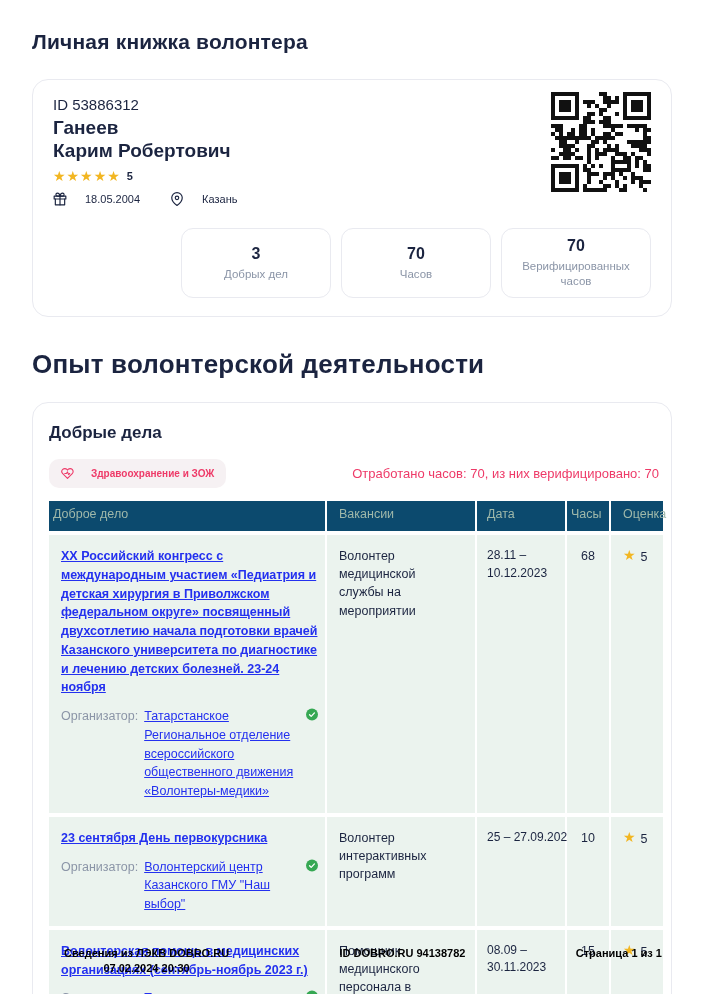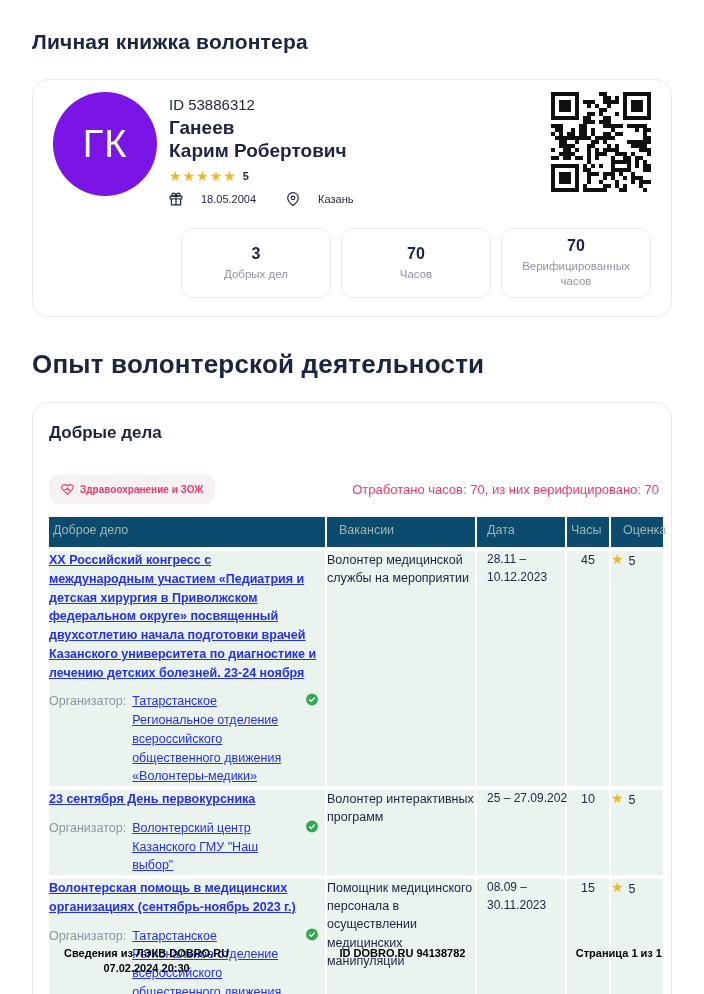--- a/index.html
+++ b/index.html
@@ -34,32 +34,32 @@
   .qr{margin-left:auto;width:100px;height:100px;flex:0 0 auto;}
   .stats-row{margin-top:22px;margin-left:128px;display:flex;gap:10px;}
   .stat-box{flex:1;border:1px solid var(--border);border-radius:12px;min-height:68px;
     display:flex;flex-direction:column;align-items:center;justify-content:center;
     padding:8px 10px;text-align:center;}
   .stat-value{font-size:16px;font-weight:800;}
   .stat-label{font-size:11.5px;color:var(--muted);margin-top:4px;line-height:1.3;}
   
   .h2{margin-top:32px;font-size:26px;font-weight:800;letter-spacing:.2px;}
   .deeds-card{margin-top:22px;padding:18px 8px 20px 16px;}
-  .deeds-title{font-size:17px;font-weight:800;margin:2px 0 32px;}
+  .deeds-title{font-size:17px;font-weight:800;margin:2px 0 16px;}
   .deeds-meta{display:flex;justify-content:space-between;align-items:center;
     margin-bottom:13px;padding-right:4px;}
-  .tag{display:inline-flex;align-items:center;gap:6px;background:#f6f1f3;
+  .tag{display:inline-flex;align-items:center;gap:17px;background:#f6f1f3;
     border-radius:10px;padding:8px 12px;color:var(--pink);font-size:10px;font-weight:600;}
   .hours-summary{color:var(--pink);font-size:13px;}
   .grid{display:grid;grid-template-columns:276px 148px 88px 42px 52px;column-gap:2px;}
   .thead{margin-bottom:4px;}
   .th{font-size:12.5px;color:var(--th);padding:6px 6px 10px 12px;background:#0c4a6e;}
   .rows{display:flex;flex-direction:column;gap:4px;}
   .row{background:#fff;}
-  .cell{background:var(--row-bg);font-size:12.5px;line-height:1.45;}
+  .cell{background:var(--row-bg);padding:12px;font-size:12.5px;line-height:1.45;}
   .cell.c1{padding-right:6px;}
   .cell.c3{white-space:pre;padding-left:10px;padding-right:2px;font-size:12px;}
   .cell.c4{text-align:center;}
   .deed-link{color:var(--link);font-weight:700;text-decoration:underline;font-size:12.5px;line-height:1.5;display:inline;}
   .org{margin-top:10px;display:flex;gap:6px;align-items:flex-start;}
   .org-label{color:var(--muted);white-space:nowrap;font-size:12.5px;}
   .org-link{color:var(--link);text-decoration:underline;font-size:12.5px;line-height:1.5;max-width:166px;}
   .verified{margin-left:auto;flex:0 0 auto;padding-top:1px;}
   .rating{display:flex;align-items:flex-start;gap:5px;}
   .rating .star{color:var(--gold);font-size:14px;line-height:1.2;}
@@ -72,23 +72,20 @@
 </style>
 </head>
 <body>
 
 <div class="page">
 
   <div class="h1">Личная книжка волонтера</div>
 
   <div class="card profile-card">
     <div class="profile-top">
-      <div class="avatar">
-        <span>ГК</span>
-      </div>
       <div class="pinfo">
         <div class="pid">ID 53886312</div>
         <div class="pname">Ганеев</div>
         <div class="pname">Карим Робертович</div>
         <div class="stars-row">
           <span class="stars">★★★★★</span>
           <span class="stars-num">5</span>
         </div>
         <div class="meta-row">
           <span class="meta-item">
@@ -381,21 +378,21 @@
             <a class="org-link" href="#">Татарстанское Региональное отделение всероссийского общественного движения «Волонтеры-медики»</a>
             <svg class="verified" width="14" height="14" viewBox="0 0 24 24">
                 <circle cx="12" cy="12" r="11" fill="#36a853"></circle>
                 <polyline points="7.5 12.5 10.5 15.5 16.5 9" fill="none" stroke="#fff" stroke-width="2.4" stroke-linecap="round" stroke-linejoin="round"></polyline>
               </svg>
           </div>
         </div>
         <div class="cell">Волонтер медицинской службы на мероприятии</div>
         <div class="cell c3">28.11 –
 10.12.2023</div>
-        <div class="cell c4">45</div>
+        <div class="cell c4">68</div>
         <div class="cell">
           <span class="rating">
             <span class="star">★</span>
             <span class="val">5</span>
           </span>
         </div>
       </div>
 
       <div class="grid row">
         <div class="cell c1">

